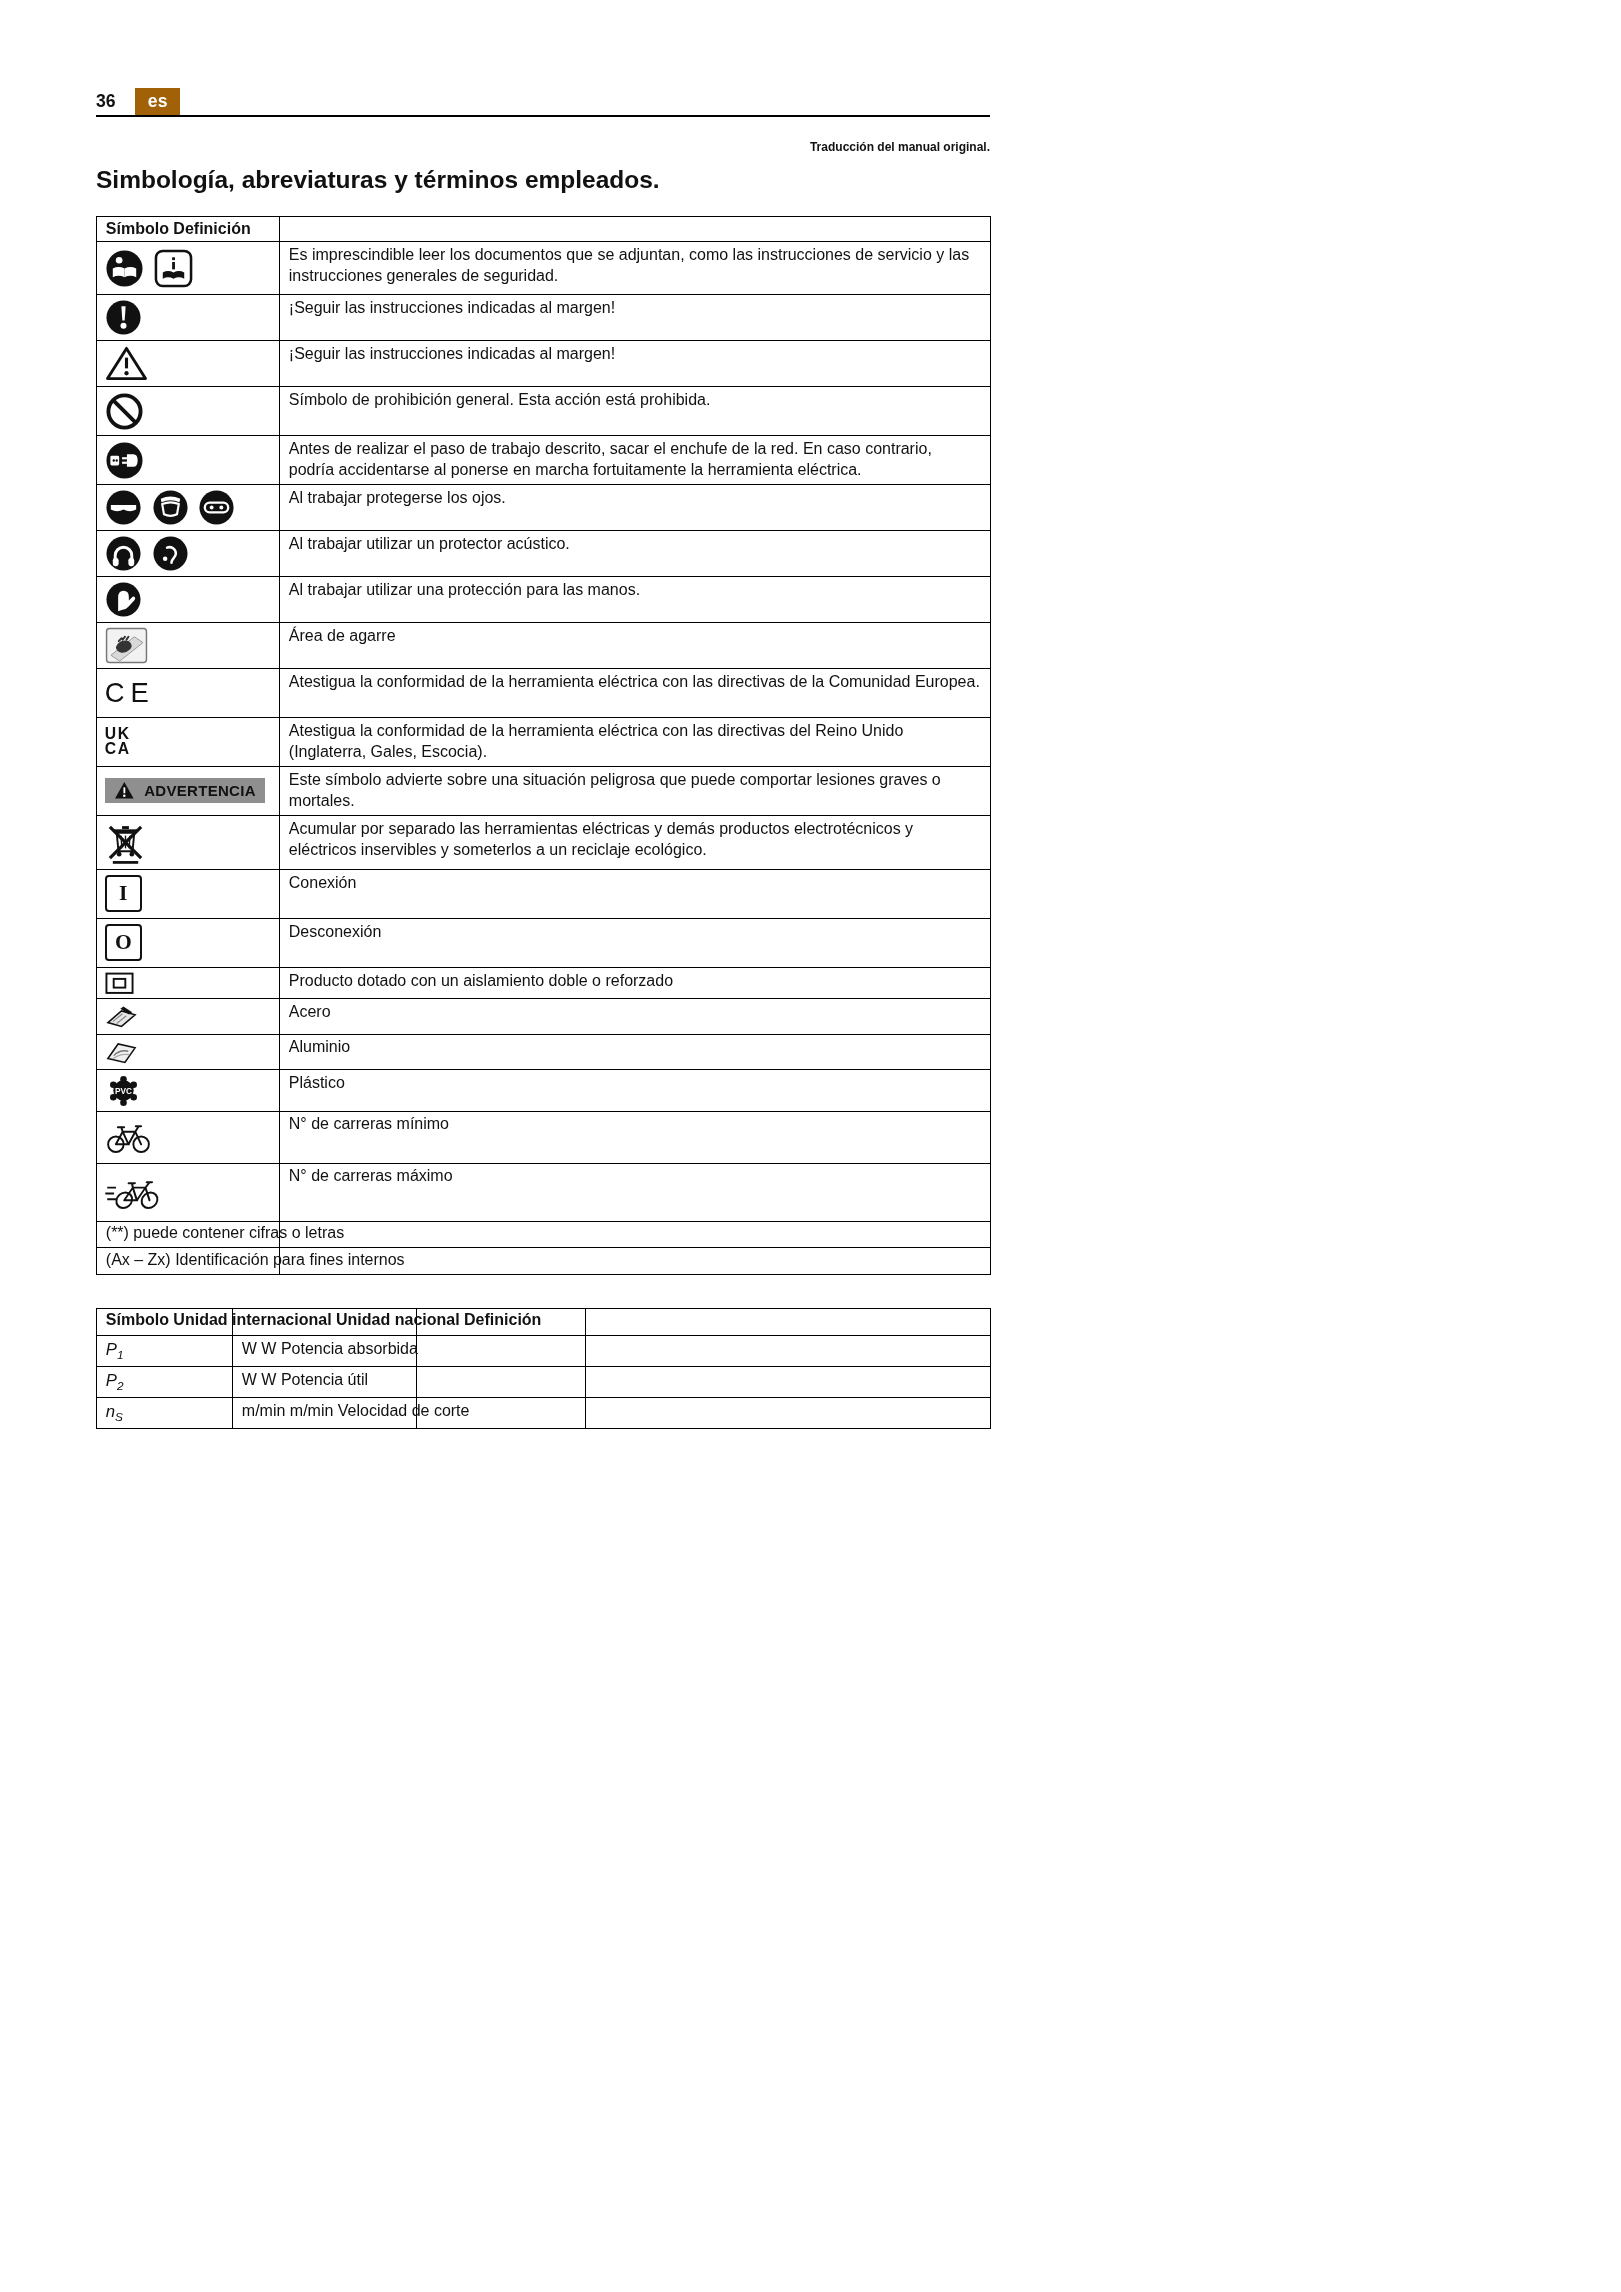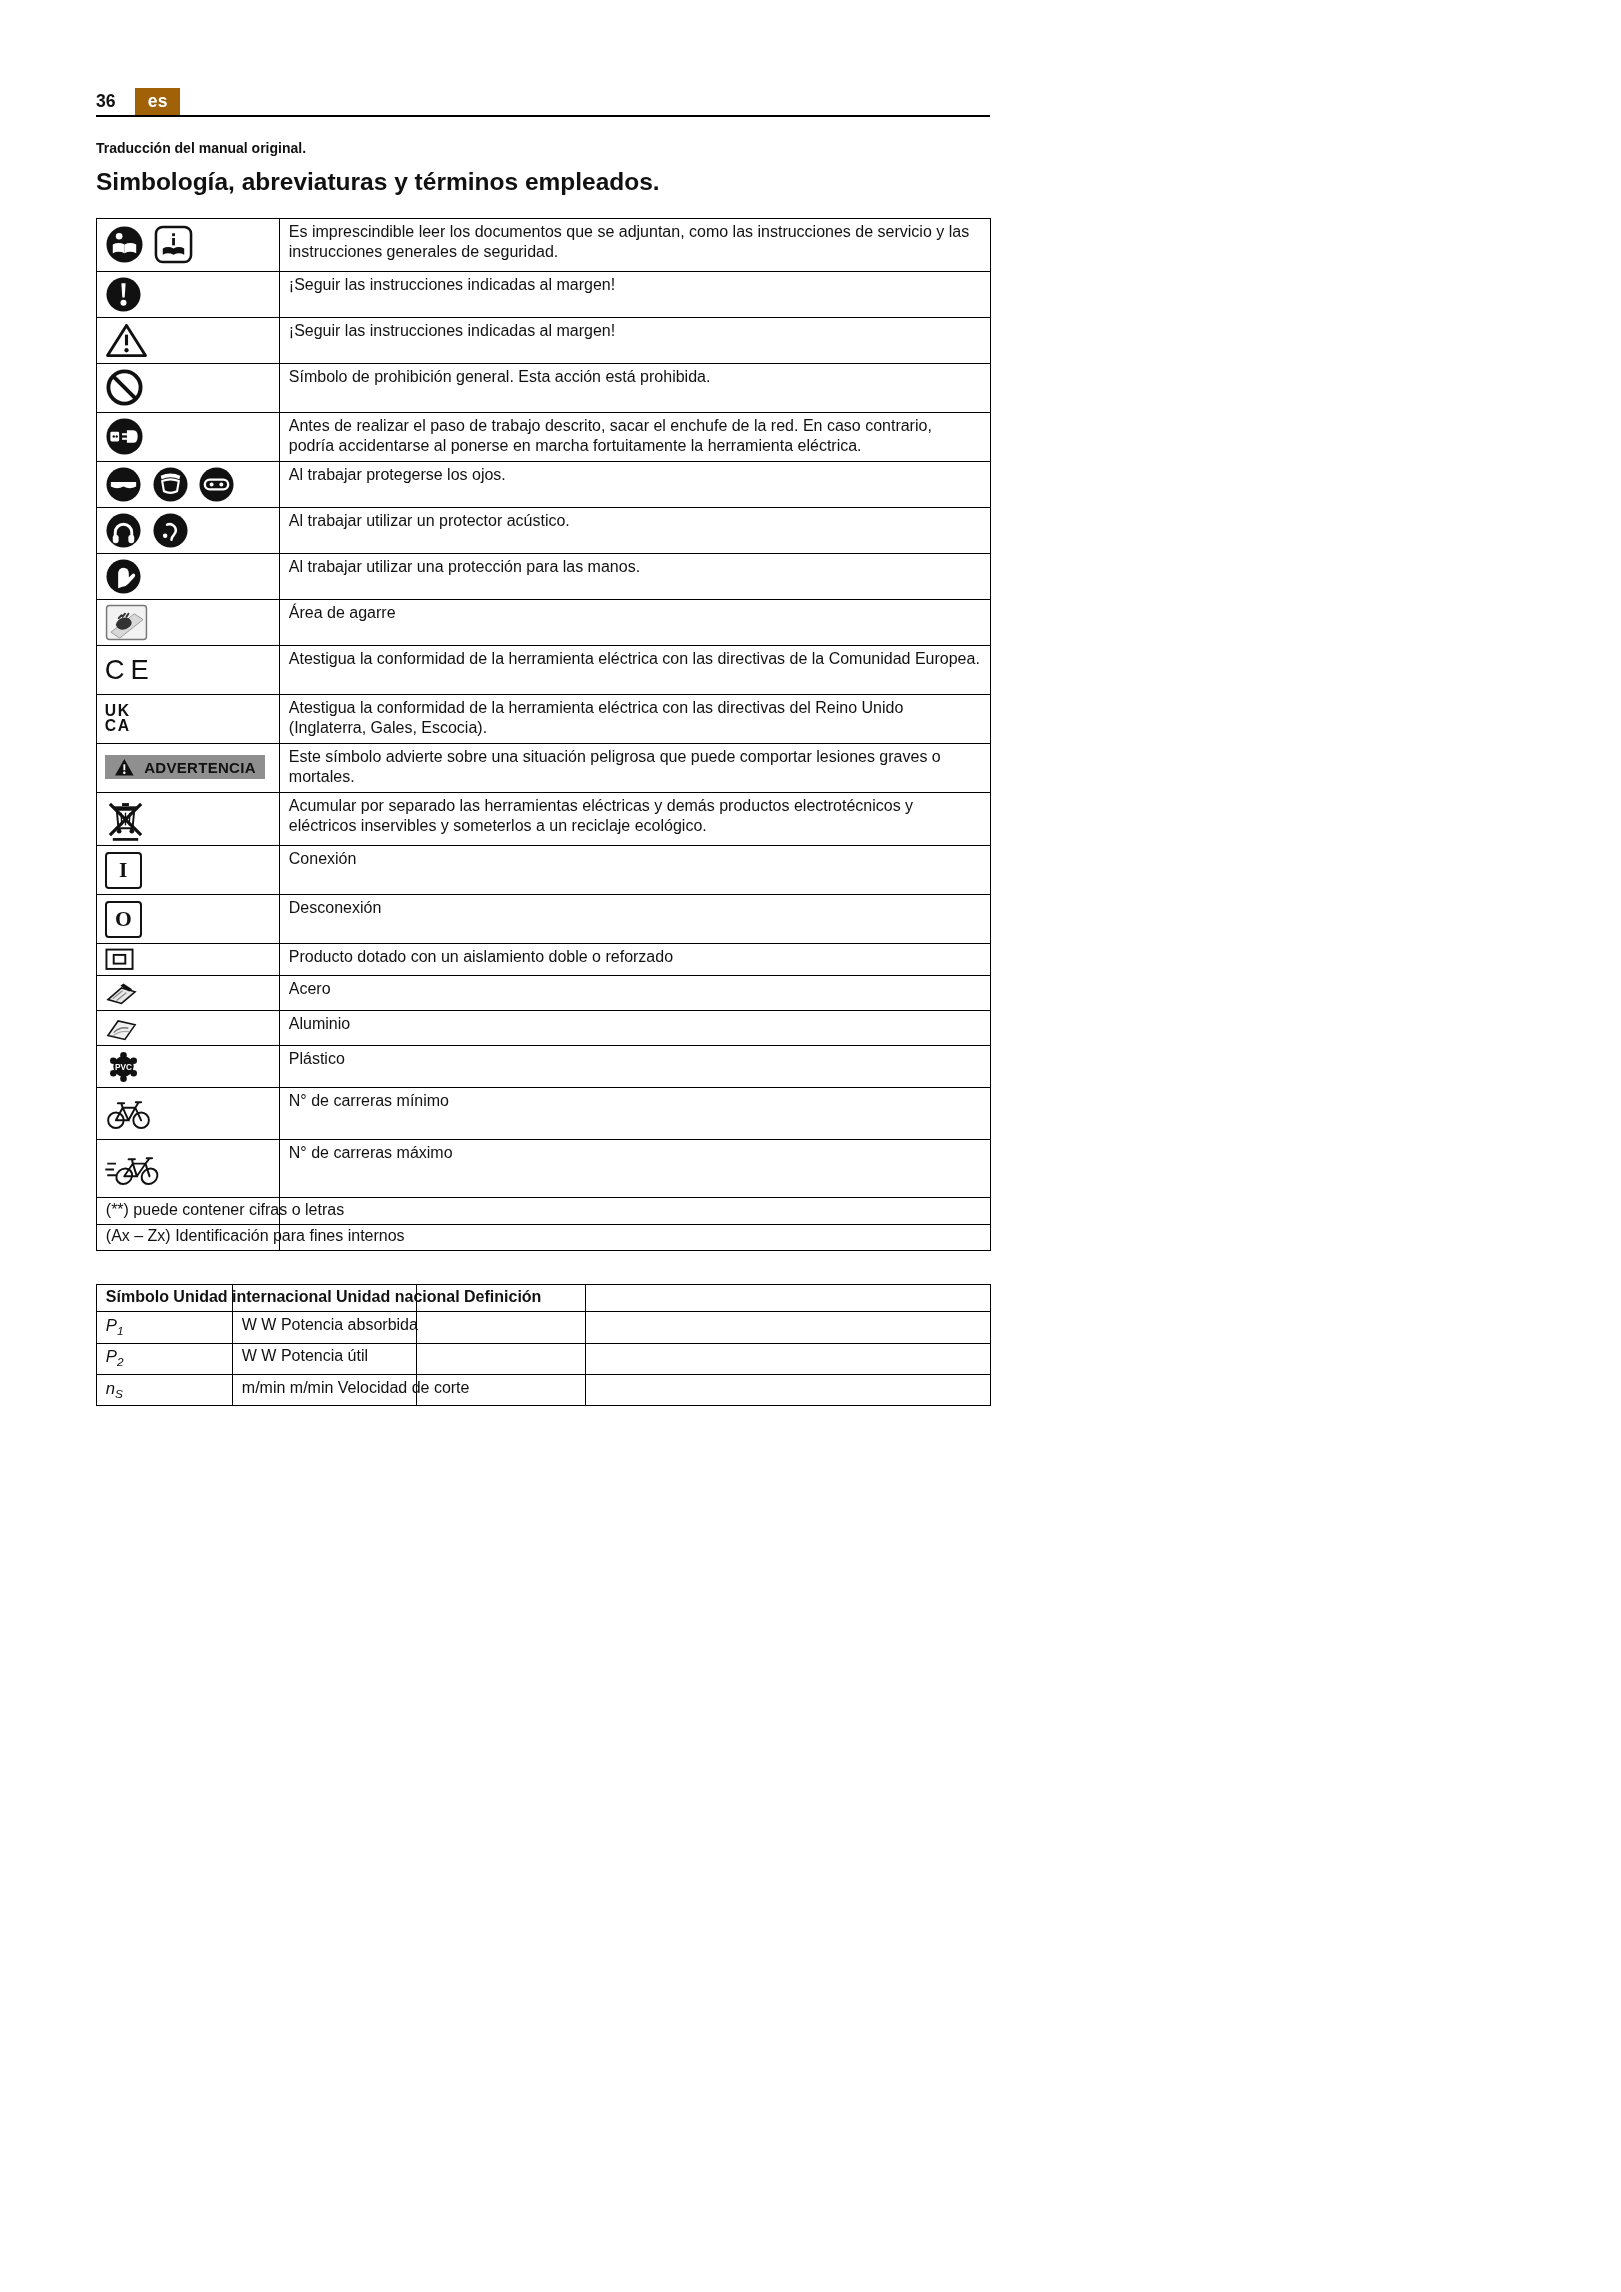--- a/index.html
+++ b/index.html
@@ -8,21 +8,21 @@
     width:1621px; height:2293px; background:#ffffff; position:relative;
     font-family:"Liberation Sans","DejaVu Sans",sans-serif; color:#111;
   }
   .page { position:absolute; left:96px; top:88px; width:894px; }
 
   
   .page-header { display:flex; align-items:flex-end; gap:19.6px; border-bottom:2.5px solid #000; padding-bottom:0; }
   .page-number { font-size:17.6px; font-weight:bold; padding-bottom:2.9px;text-align:center; }
   .lang-badge { background:#a16207; color:#fff; font-weight:bold; font-size:17.6px; padding:2.9px 12.7px; }
 
-  .subtitle { font-weight:bold; font-size:14px; margin-top:23.5px; }
+  .subtitle { font-weight:bold; font-size:12px; margin-top:23.5px;text-align:right; }
   .doc-title { font-weight:bold; font-size:24.5px; margin-top:11.8px; }
 
   
   table { border-collapse:collapse; table-layout:fixed; width:894px; font-size:16px; }
   td, th { border:1.5px solid #000; padding:2.9px 8.8px; vertical-align:top; }
   th { text-align:left; font-weight:bold; white-space:nowrap; overflow:visible; }
   .symbols-table { margin-top:21.6px; }
   .icon-cell { vertical-align:middle; padding:3.9px 7.8px; }
   .icon-wrap { display:flex; align-items:center; gap:9.8px; }
   .def-cell { line-height:1.3; }
@@ -64,20 +64,24 @@
 
   <div class="subtitle">Traducción del manual original.</div>
   <h1 class="doc-title" style="margin:11.8px 0 0 0;">Simbología, abreviaturas y términos empleados.</h1>
 
   <table class="symbols-table">
     <colgroup>
         <col style="width:183px">
         <col style="width:711px">
       </colgroup>
     <tbody>
+        <tr class="rh-hd">
+      <th class="nowrap">Símbolo Definición</th>
+      <th></th>
+    </tr>
 
     <tr class="rh-a">
       <td class="icon-cell">
             <div class="icon-wrap">
         <svg width="39" height="39" viewBox="0 0 40 40">
           <circle cx="20" cy="20" r="18.5" fill="#111"></circle>
           <circle cx="14.5" cy="11.5" r="3.4" fill="#fff"></circle>
           <path d="M8 20 q6 -3 12 0 v9 q-6 -3 -12 0 z" fill="#fff"></path>
           <path d="M20 20 q6 -3 12 0 v9 q-6 -3 -12 0 z" fill="#fff"></path>
         </svg>

